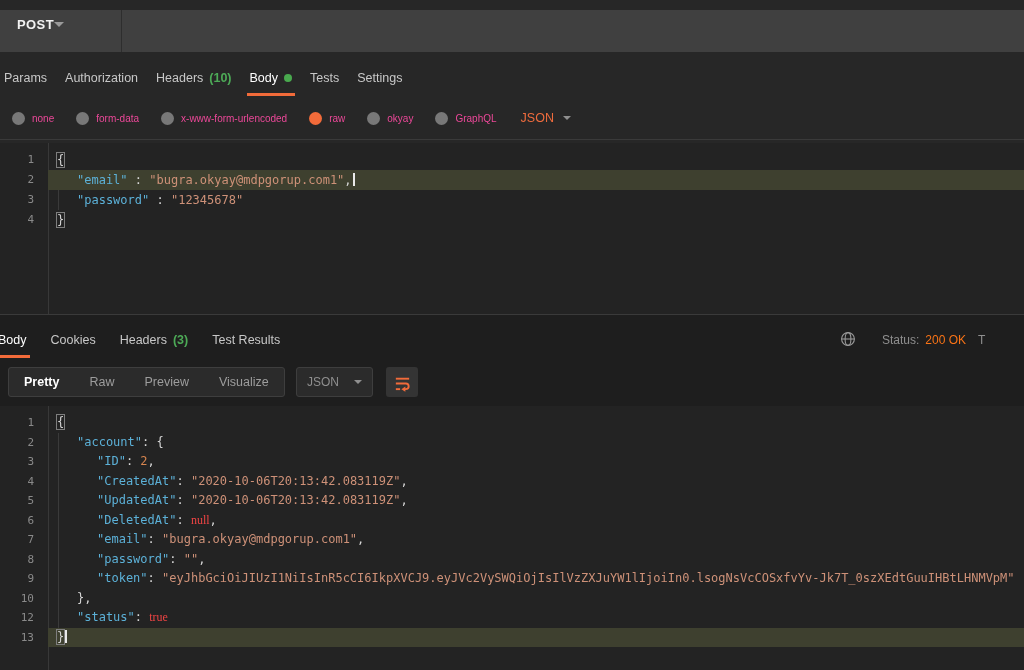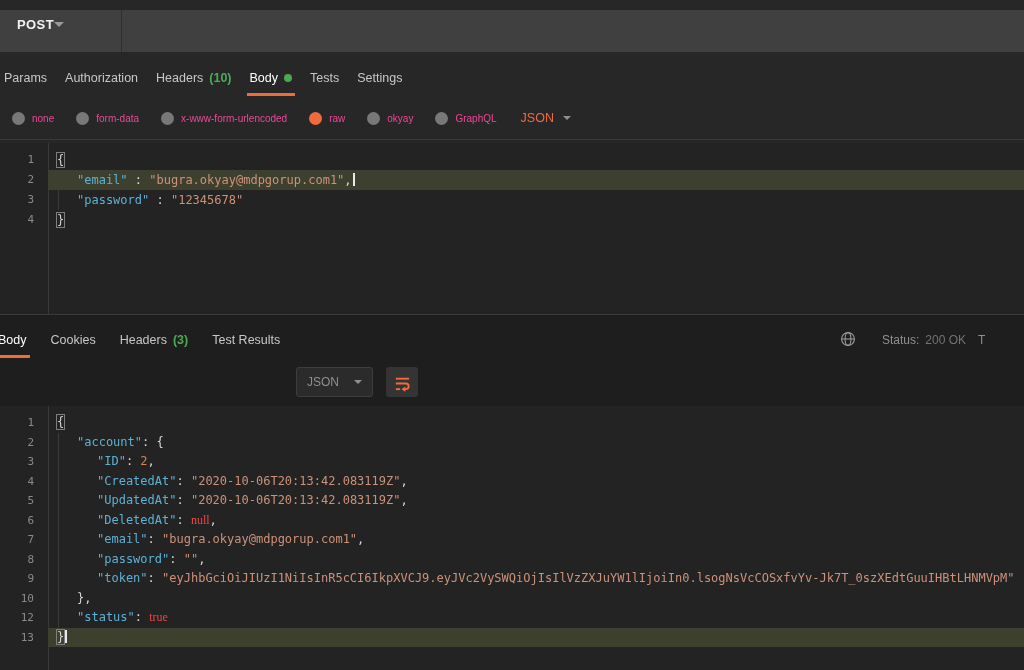--- a/index.html
+++ b/index.html
@@ -48,21 +48,21 @@
   .num{ color:#d7854f; }
   .kw { color:#ef4444;font-family:Liberation Serif, serif; }
   .p  { color:#d6d6d6; }
   .box { outline:1px solid #7e7e7e; }
   .cursor { display:inline-block; width:2px; height:13px; background:#e9e9e9; vertical-align:-2px; margin-left:1px; }
   
   .resp { position:absolute; top:314px; left:0; right:0; bottom:0; background:#1e1e1e; border-top:1px solid #3a3a3a; }
   .rtabs { position:absolute; top:7px; left:-2px; display:flex; gap:24px; height:36px; align-items:center; }
   .status-cluster { position:absolute; top:16px; left:840px; display:flex; align-items:flex-end; white-space:nowrap; }
   .status-label { color:#8f8f8f; font-size:12px; margin-left:26px; }
-  .status-value { color:#737373; font-size:12px; margin-left:6px; }
+  .status-value { color:#f97316; font-size:12px; margin-left:6px; }
   .time-partial { color:#8f8f8f; font-size:12px; margin-left:12px; }
   .vtabs { position:absolute; top:52px; left:8px; height:30px; display:flex; align-items:center; border:1px solid #3e3e3e; border-radius:3px; background:#2b2b2b; }
   .vtab { padding:0 15px; line-height:28px; color:#9d9d9d; font-size:12.5px; cursor:pointer; }
   .vtab.active { color:#ffffff; font-weight:bold; }
   .json-select { position:absolute; top:52px; left:296px; width:77px; height:30px; border:1px solid #3e3e3e; border-radius:3px; background:#2b2b2b; display:flex; align-items:center; justify-content:space-between; padding:0 10px; cursor:pointer; }
   .json-select .lbl { color:#8f8f8f; font-size:12px; }
   .wrap-btn { position:absolute; top:52px; left:386px; width:32px; height:30px; background:#343434; border-radius:3px; display:flex; align-items:center; justify-content:center; cursor:pointer; }
 </style>
 </head>
 <body>
@@ -174,20 +174,26 @@
     <svg width="16" height="16" viewBox="0 0 16 16" fill="none" stroke="#9a9a9a" stroke-width="1.1">
       <circle cx="8" cy="8" r="6.4"></circle>
       <ellipse cx="8" cy="8" rx="2.9" ry="6.4"></ellipse>
       <path d="M1.6 8 H14.4"></path>
     </svg>
     <span class="status-label">Status:</span>
     <span class="status-value">200 OK</span>
     <span class="time-partial">T</span>
   </div>
 
+  <div class="vtabs" id="view-tabs">
+      <div class="vtab active"><span class="lbl">Pretty</span></div>
+      <div class="vtab"><span class="lbl">Raw</span></div>
+      <div class="vtab"><span class="lbl">Preview</span></div>
+      <div class="vtab"><span class="lbl">Visualize</span></div>
+    </div>
 
   <div class="json-select">
     <span class="lbl">JSON</span>
     <span class="caret-down" style="border-top-color:#8f8f8f;border-left-width:4px;border-right-width:4px;border-top-width:4px;"></span>
   </div>
 
   <div class="wrap-btn">
     <svg width="19" height="19" viewBox="0 0 20 20">
       <g stroke="#f26b3a" stroke-width="2" fill="none">
         <path d="M3 6 H17"></path>

